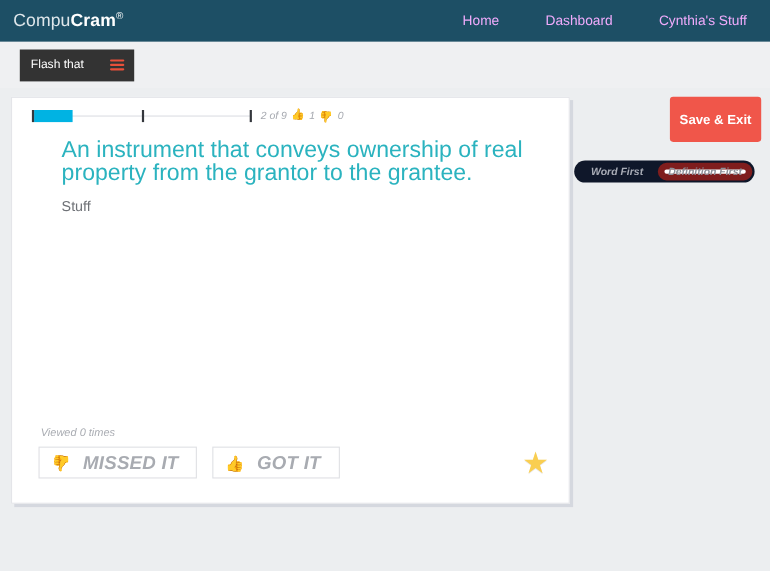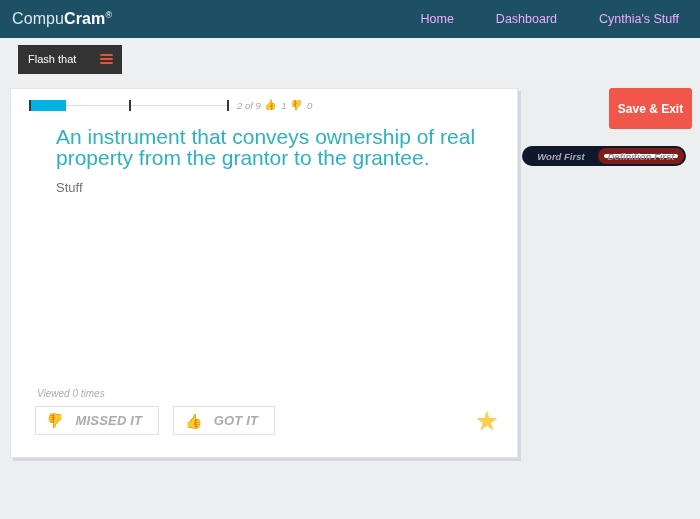--- a/index.html
+++ b/index.html
@@ -228,21 +228,21 @@
   .action-btn .thumb-big {
     font-size: 14px;
     color: #55585d;
     line-height: 1;
     display: inline-block;
   }
   .action-btn .thumb-big.down { transform: scaleY(-1) scaleX(-1); }
   .action-btn .act-label {
     color: #a8abb1;
     font-style: italic;
-    font-size: 13px;
+    font-size: 17px;
     font-weight: 700;
     letter-spacing: 0.2px;
     white-space: nowrap;
   }
 
   .star {
     position: absolute;
     right: 18px;
     bottom: 22px;
     font-size: 27px;

